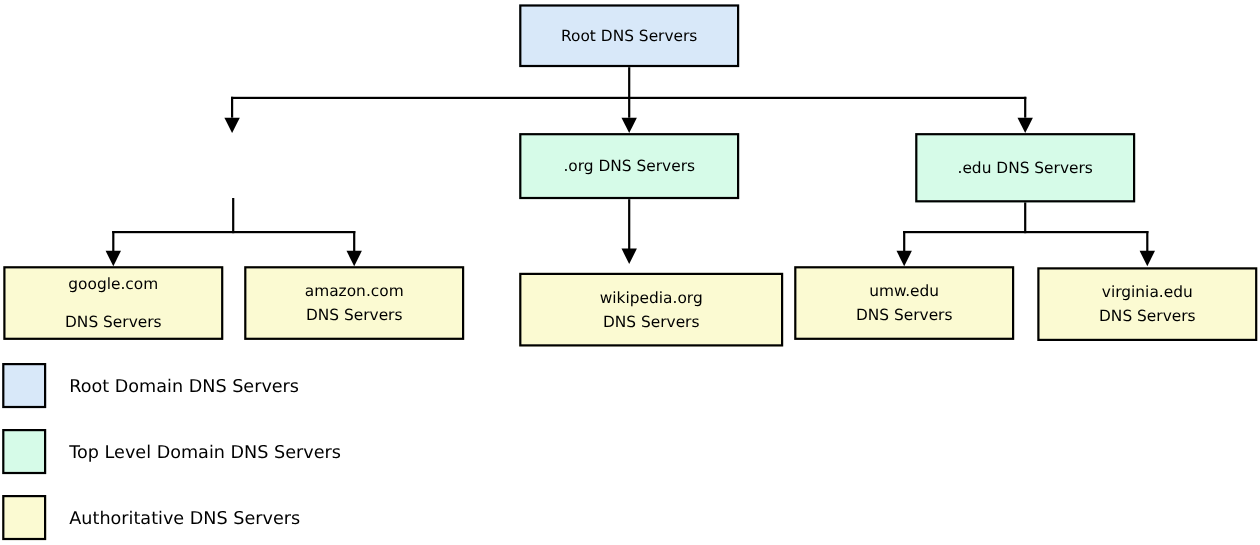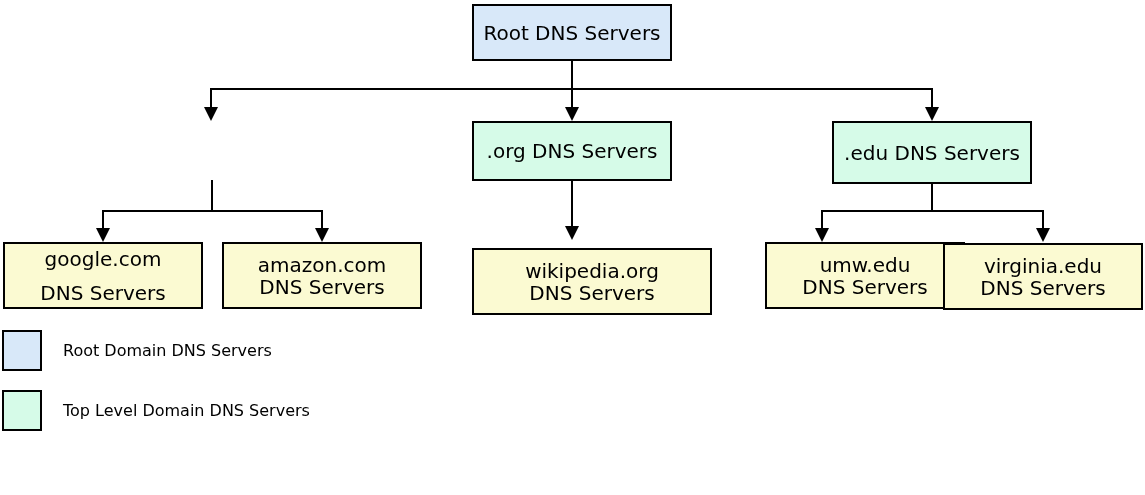--- a/index.html
+++ b/index.html
@@ -13,21 +13,21 @@
     overflow: hidden;
   }
   .node {
     position: absolute;
     border: 2px solid #000;
     display: flex;
     flex-direction: column;
     align-items: center;
     justify-content: center;
     text-align: center;
-    font-size: 20px;
+    font-size: 14px;
     line-height: 22px;
     background: #fff;
   }
   
   .n-root  { left: 472px; top: 4px;   width: 200px; height: 57px; }
   .n-com   { left: 112px; top: 121px; width: 200px; height: 59px; }
   .n-org   { left: 472px; top: 121px; width: 200px; height: 60px; }
   .n-edu   { left: 832px; top: 121px; width: 200px; height: 63px; }
   .n-google   { left: 3px;   top: 242px; width: 200px; height: 67px; }
   .n-amazon   { left: 222px; top: 242px; width: 200px; height: 67px; }
@@ -130,31 +130,35 @@
     <span>DNS Servers</span>
   </div>
   <div class="node n-amazon" style="background-color: rgb(251, 250, 210);">
     <span>amazon.com</span>
     <span>DNS Servers</span>
   </div>
   <div class="node n-wiki" style="background-color: rgb(251, 250, 210);">
     <span>wikipedia.org</span>
     <span>DNS Servers</span>
   </div>
-  <div class="node n-umw" style="background-color: rgb(251, 250, 210); margin-left: 43px;">
+  <div class="node n-umw" style="background-color: rgb(251, 250, 210);">
     <span>umw.edu</span>
     <span>DNS Servers</span>
   </div>
   <div class="node n-virginia" style="background-color: rgb(251, 250, 210);">
     <span>virginia.edu</span>
     <span>DNS Servers</span>
   </div>
 
   <div class="legend-row lr-1">
     <div class="swatch" style="background-color: rgb(216, 232, 249);"></div>
     <div class="legend-label">Root Domain DNS Servers</div>
   </div>
   <div class="legend-row lr-2">
     <div class="swatch" style="background-color: rgb(214, 251, 232);"></div>
     <div class="legend-label">Top Level Domain DNS Servers</div>
   </div>
+  <div class="legend-row lr-3">
+    <div class="swatch" style="background-color: rgb(251, 250, 210);"></div>
+    <div class="legend-label">Authoritative DNS Servers</div>
+  </div>
 
 </div>
 
 </body></html>

